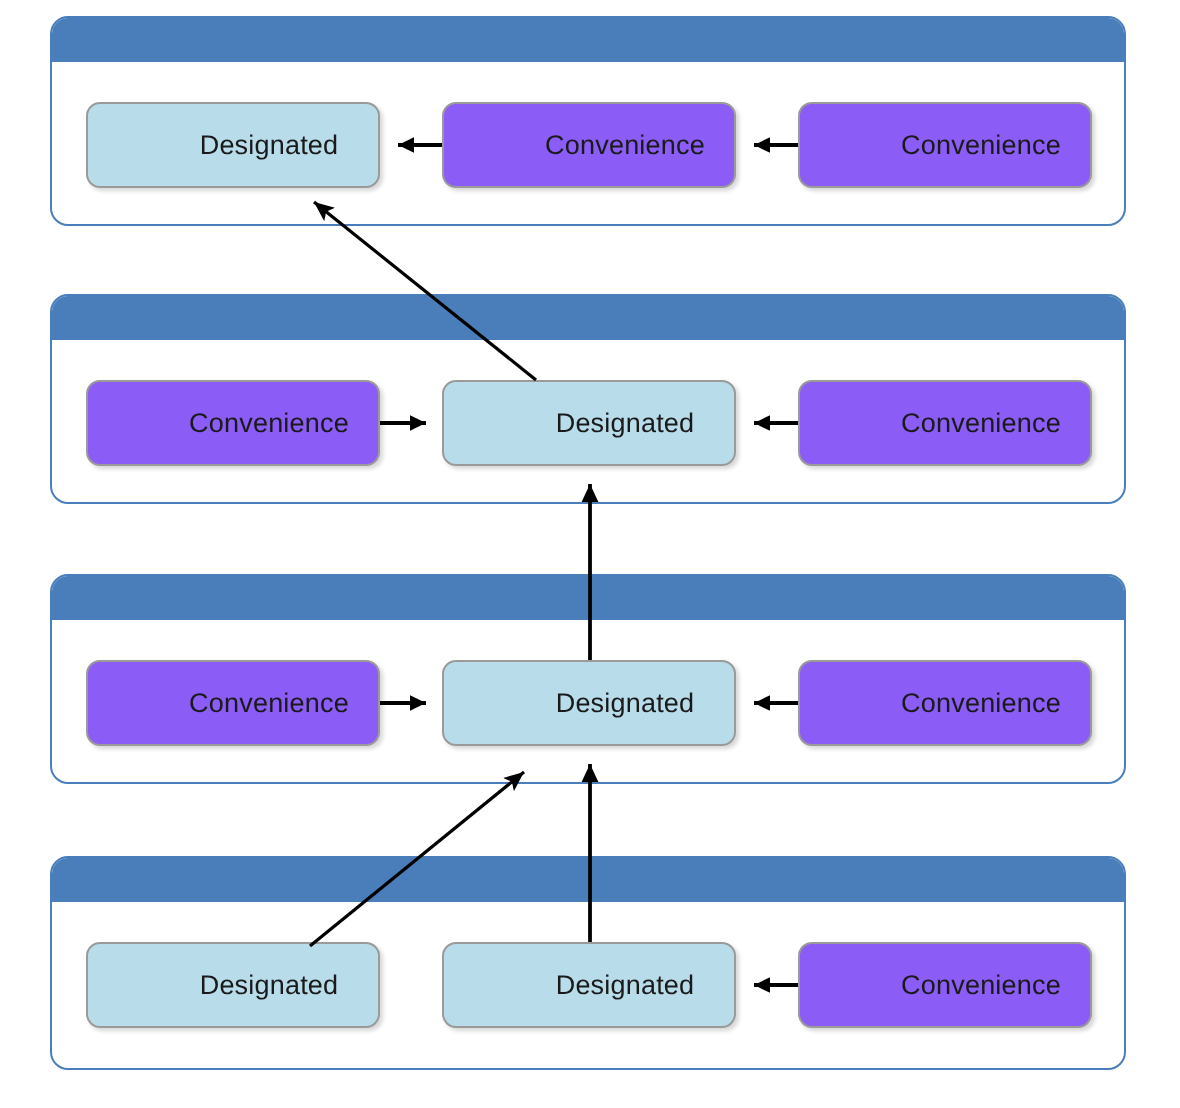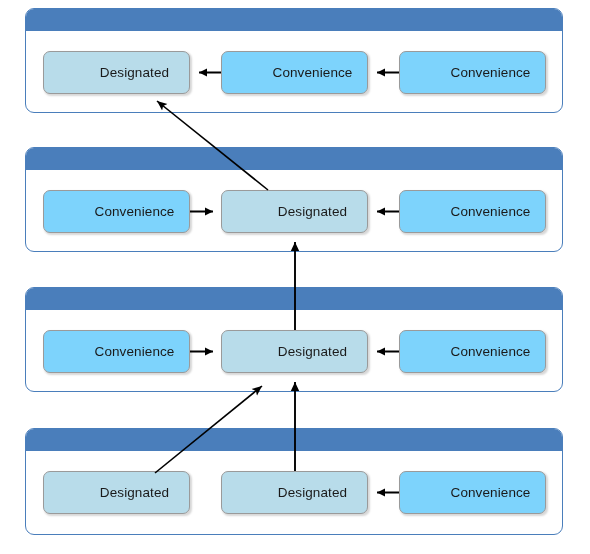--- a/index.html
+++ b/index.html
@@ -29,21 +29,21 @@
     box-sizing:border-box;
     border:1.1px solid #9a9a9a;
     border-radius:7px;
     display:flex;align-items:center;justify-content:center;
     font-size:13.5px;color:#1a1a1a;
     letter-spacing:.1px;
     box-shadow:1.5px 1.5px 2px rgba(0,0,0,0.16);
     padding-left:36px;
   }
   .node.designated{background:#b8dcea;}
-  .node.convenience{background:#7dd3fc;}
+  .node.convenience{background:#8b5cf6;}
 
   .col-left{left:17px;}
   .col-mid{left:195px;}
   .col-right{left:373px;}
   .row-mid{top:20px;}
 
   svg.edges{position:absolute;left:0;top:0;width:590px;height:554px;pointer-events:none;}
   svg.inner-edges{position:absolute;left:0;top:0;width:538px;height:82px;pointer-events:none;}
 </style>
 </head>

